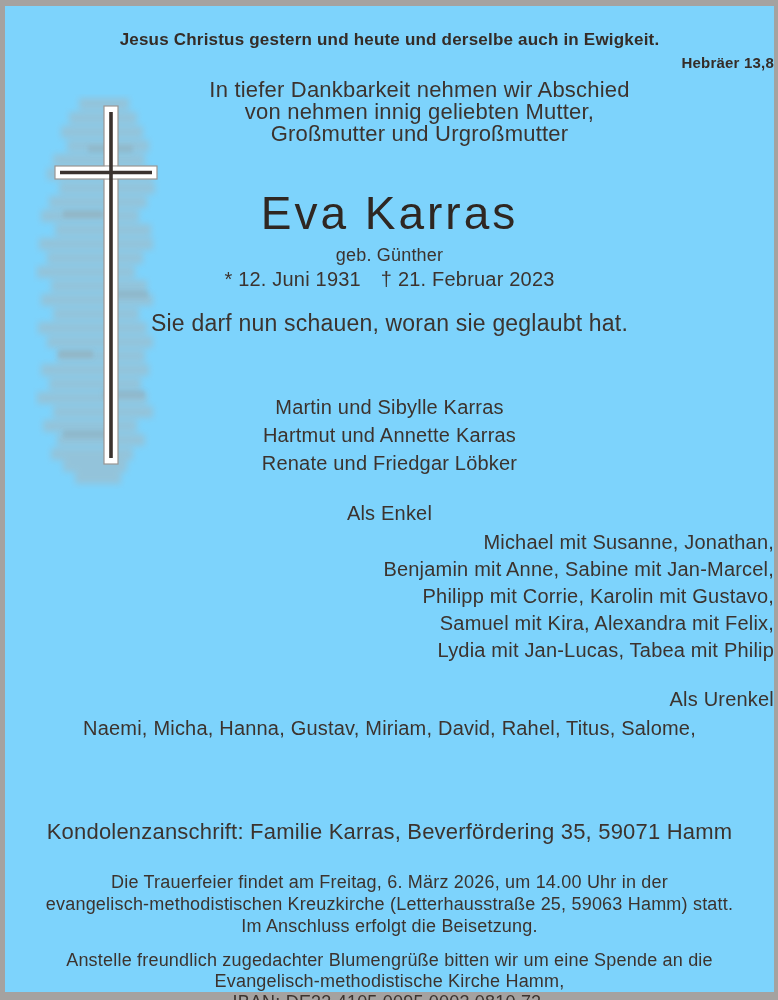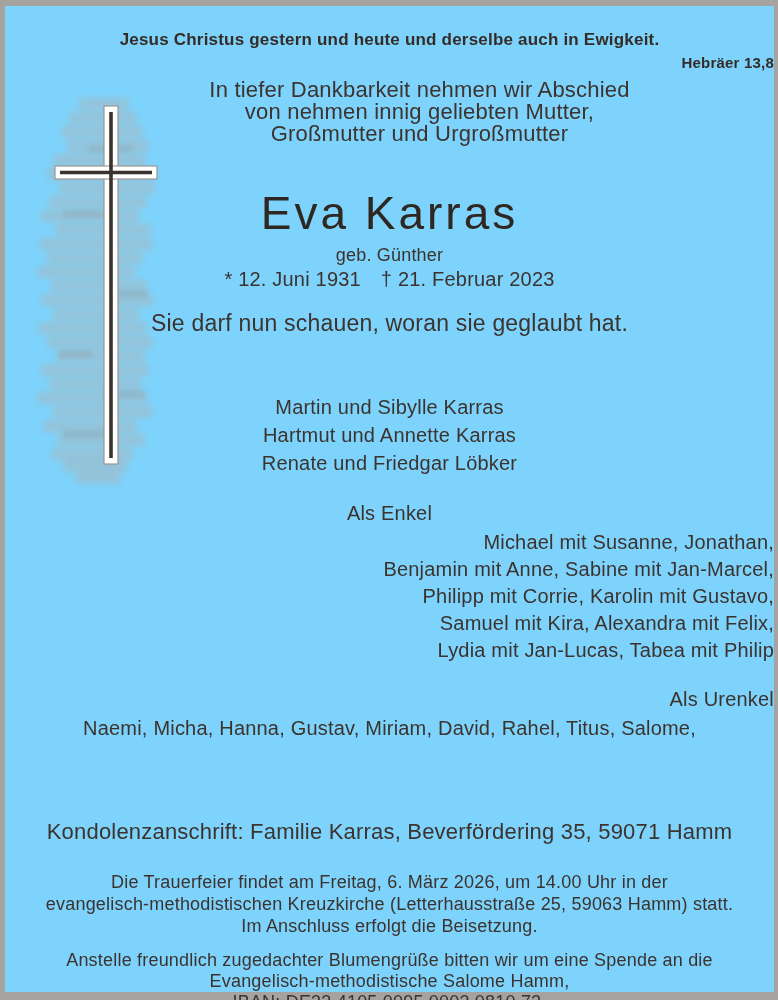--- a/index.html
+++ b/index.html
@@ -146,17 +146,17 @@
   <div class="line condolence">Kondolenzanschrift: Familie Karras, Beverfördering 35, 59071 Hamm</div>
 
   <div class="block service">
     <div>Die Trauerfeier findet am Freitag, 6. März 2026, um 14.00 Uhr in der</div>
     <div>evangelisch-methodistischen Kreuzkirche (Letterhausstraße 25, 59063 Hamm) statt.</div>
     <div>Im Anschluss erfolgt die Beisetzung.</div>
   </div>
 
   <div class="block donation">
     <div>Anstelle freundlich zugedachter Blumengrüße bitten wir um eine Spende an die</div>
-    <div>Evangelisch-methodistische Salome Hamm,</div>
+    <div>Evangelisch-methodistische Kirche Hamm,</div>
     <div>IBAN: DE33 4105 0095 0003 0810 72.</div>
   </div>
 
 </div>
 
 </body></html>

